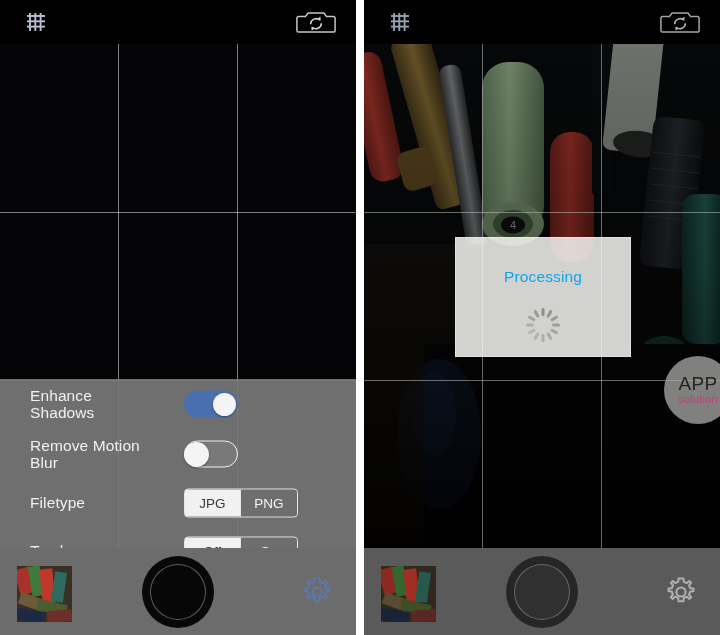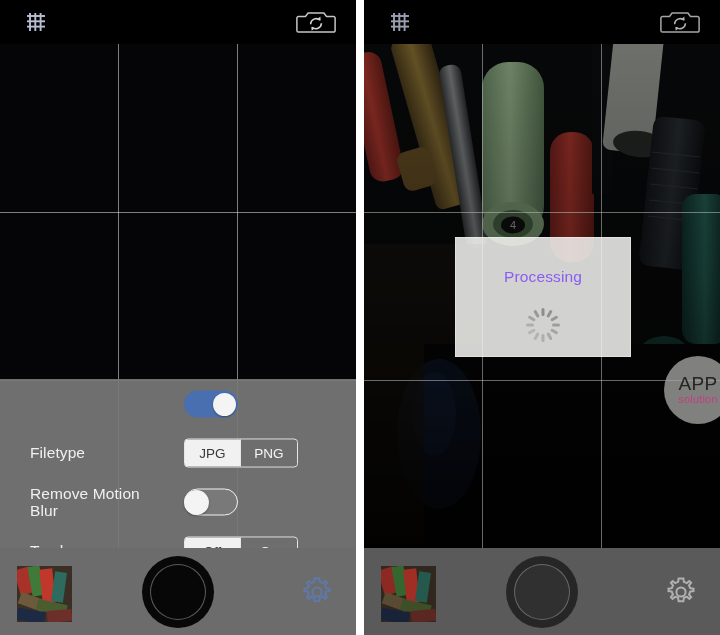--- a/index.html
+++ b/index.html
@@ -90,21 +90,21 @@
   .gear{position:absolute;right:22px;top:50%;transform:translateY(-50%);width:34px;height:34px;}
 
   
   .dialog{
     position:absolute;left:91px;top:193px;width:174px;height:118px;
     background:rgba(244,244,242,.86);z-index:40;
     border:1px solid rgba(255,255,255,.35);
     display:flex;flex-direction:column;align-items:center;
   }
   .dialog-title{
-    color:#8b5cf6;font-size:15.5px;margin-top:30px;letter-spacing:.15px;
+    color:#0ea5e9;font-size:15.5px;margin-top:30px;letter-spacing:.15px;
   }
   .spinner{margin-top:18px;width:42px;height:42px;}
 
   
   .watermark{
     position:absolute;right:-12px;bottom:124px;width:68px;height:68px;
     border-radius:50%;background:rgba(196,196,194,.78);
     display:flex;flex-direction:column;align-items:center;justify-content:center;
     z-index:18;
   }
@@ -151,45 +151,48 @@
         <div class="gl-v" style="left:118px;"></div>
         <div class="gl-v" style="left:237px;"></div>
         <div class="gl-h" style="top:168px;"></div>
         <div class="gl-h" style="top:336px;"></div>
       </div>
     </div>
 
     <div class="settings">
 
       <div class="srow tall">
+        <div class="slabel">
+          <span>Enhance Shadows</span>
+        </div>
         <div class="sctl">
           <div class="toggle on">
+              <div class="knob"></div>
+            </div>
+        </div>
+      </div>
+
+      <div class="srow tall">
+        <div class="slabel">
+          <span>Remove Motion Blur</span>
+        </div>
+        <div class="sctl">
+          <div class="toggle off">
               <div class="knob"></div>
             </div>
         </div>
       </div>
 
       <div class="srow">
         <div class="slabel">Filetype</div>
         <div class="sctl">
           <div class="seg">
             <div class="seg-item sel">JPG</div>
             <div class="seg-item">PNG</div>
           </div>
-        </div>
-      </div>
-
-      <div class="srow tall">
-        <div class="slabel">
-          <span>Remove Motion Blur</span>
-        </div>
-        <div class="sctl">
-          <div class="toggle off">
-              <div class="knob"></div>
-            </div>
         </div>
       </div>
 
       <div class="srow">
         <div class="slabel">Torch</div>
         <div class="sctl">
           <div class="seg">
             <div class="seg-item sel">Off</div>
             <div class="seg-item">On</div>
           </div>

